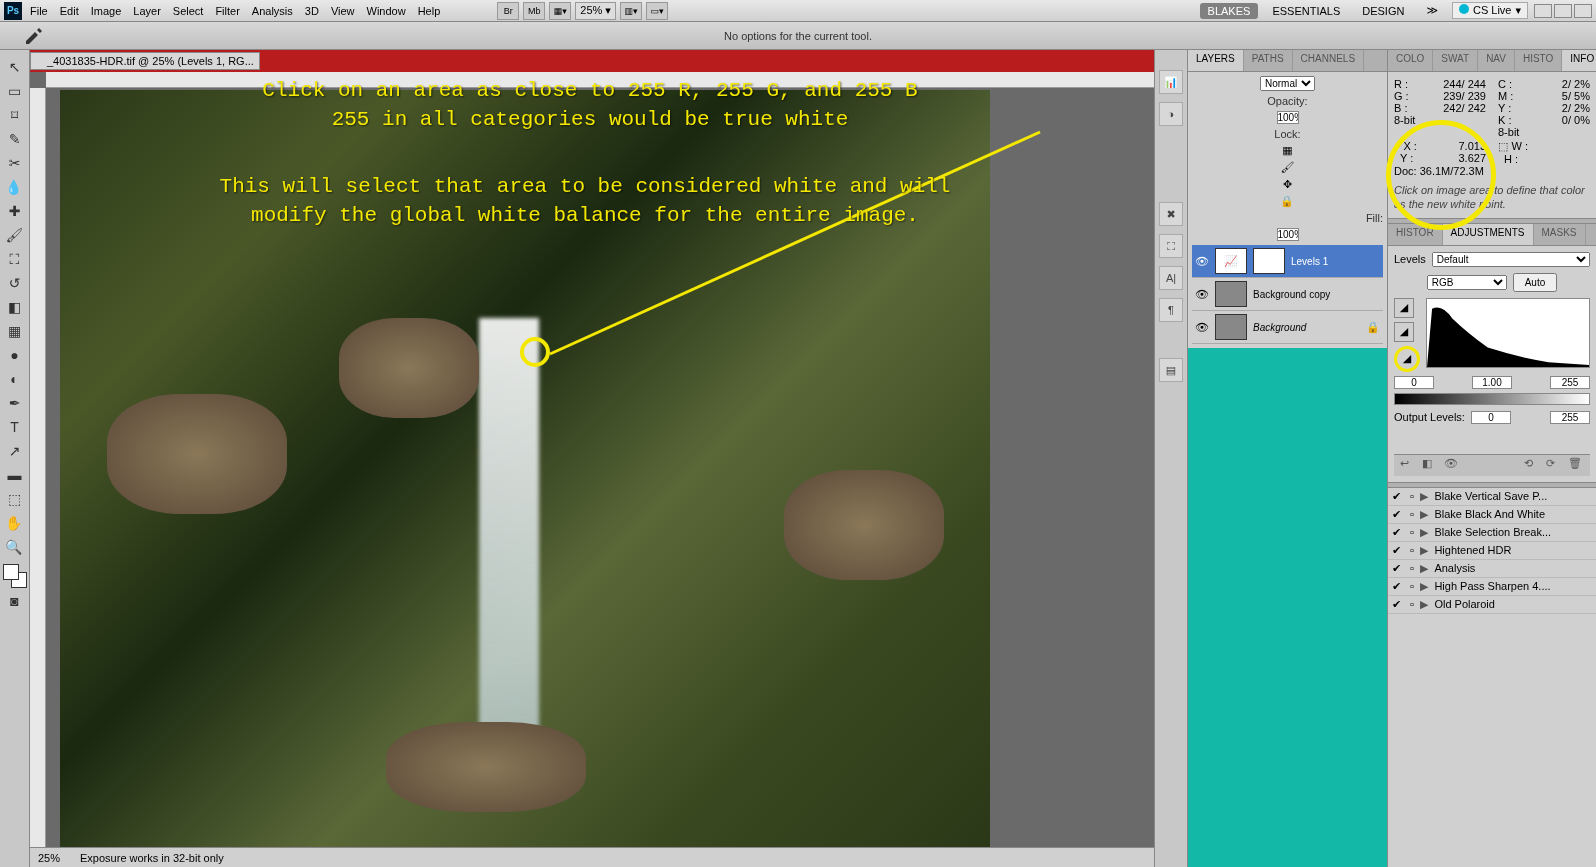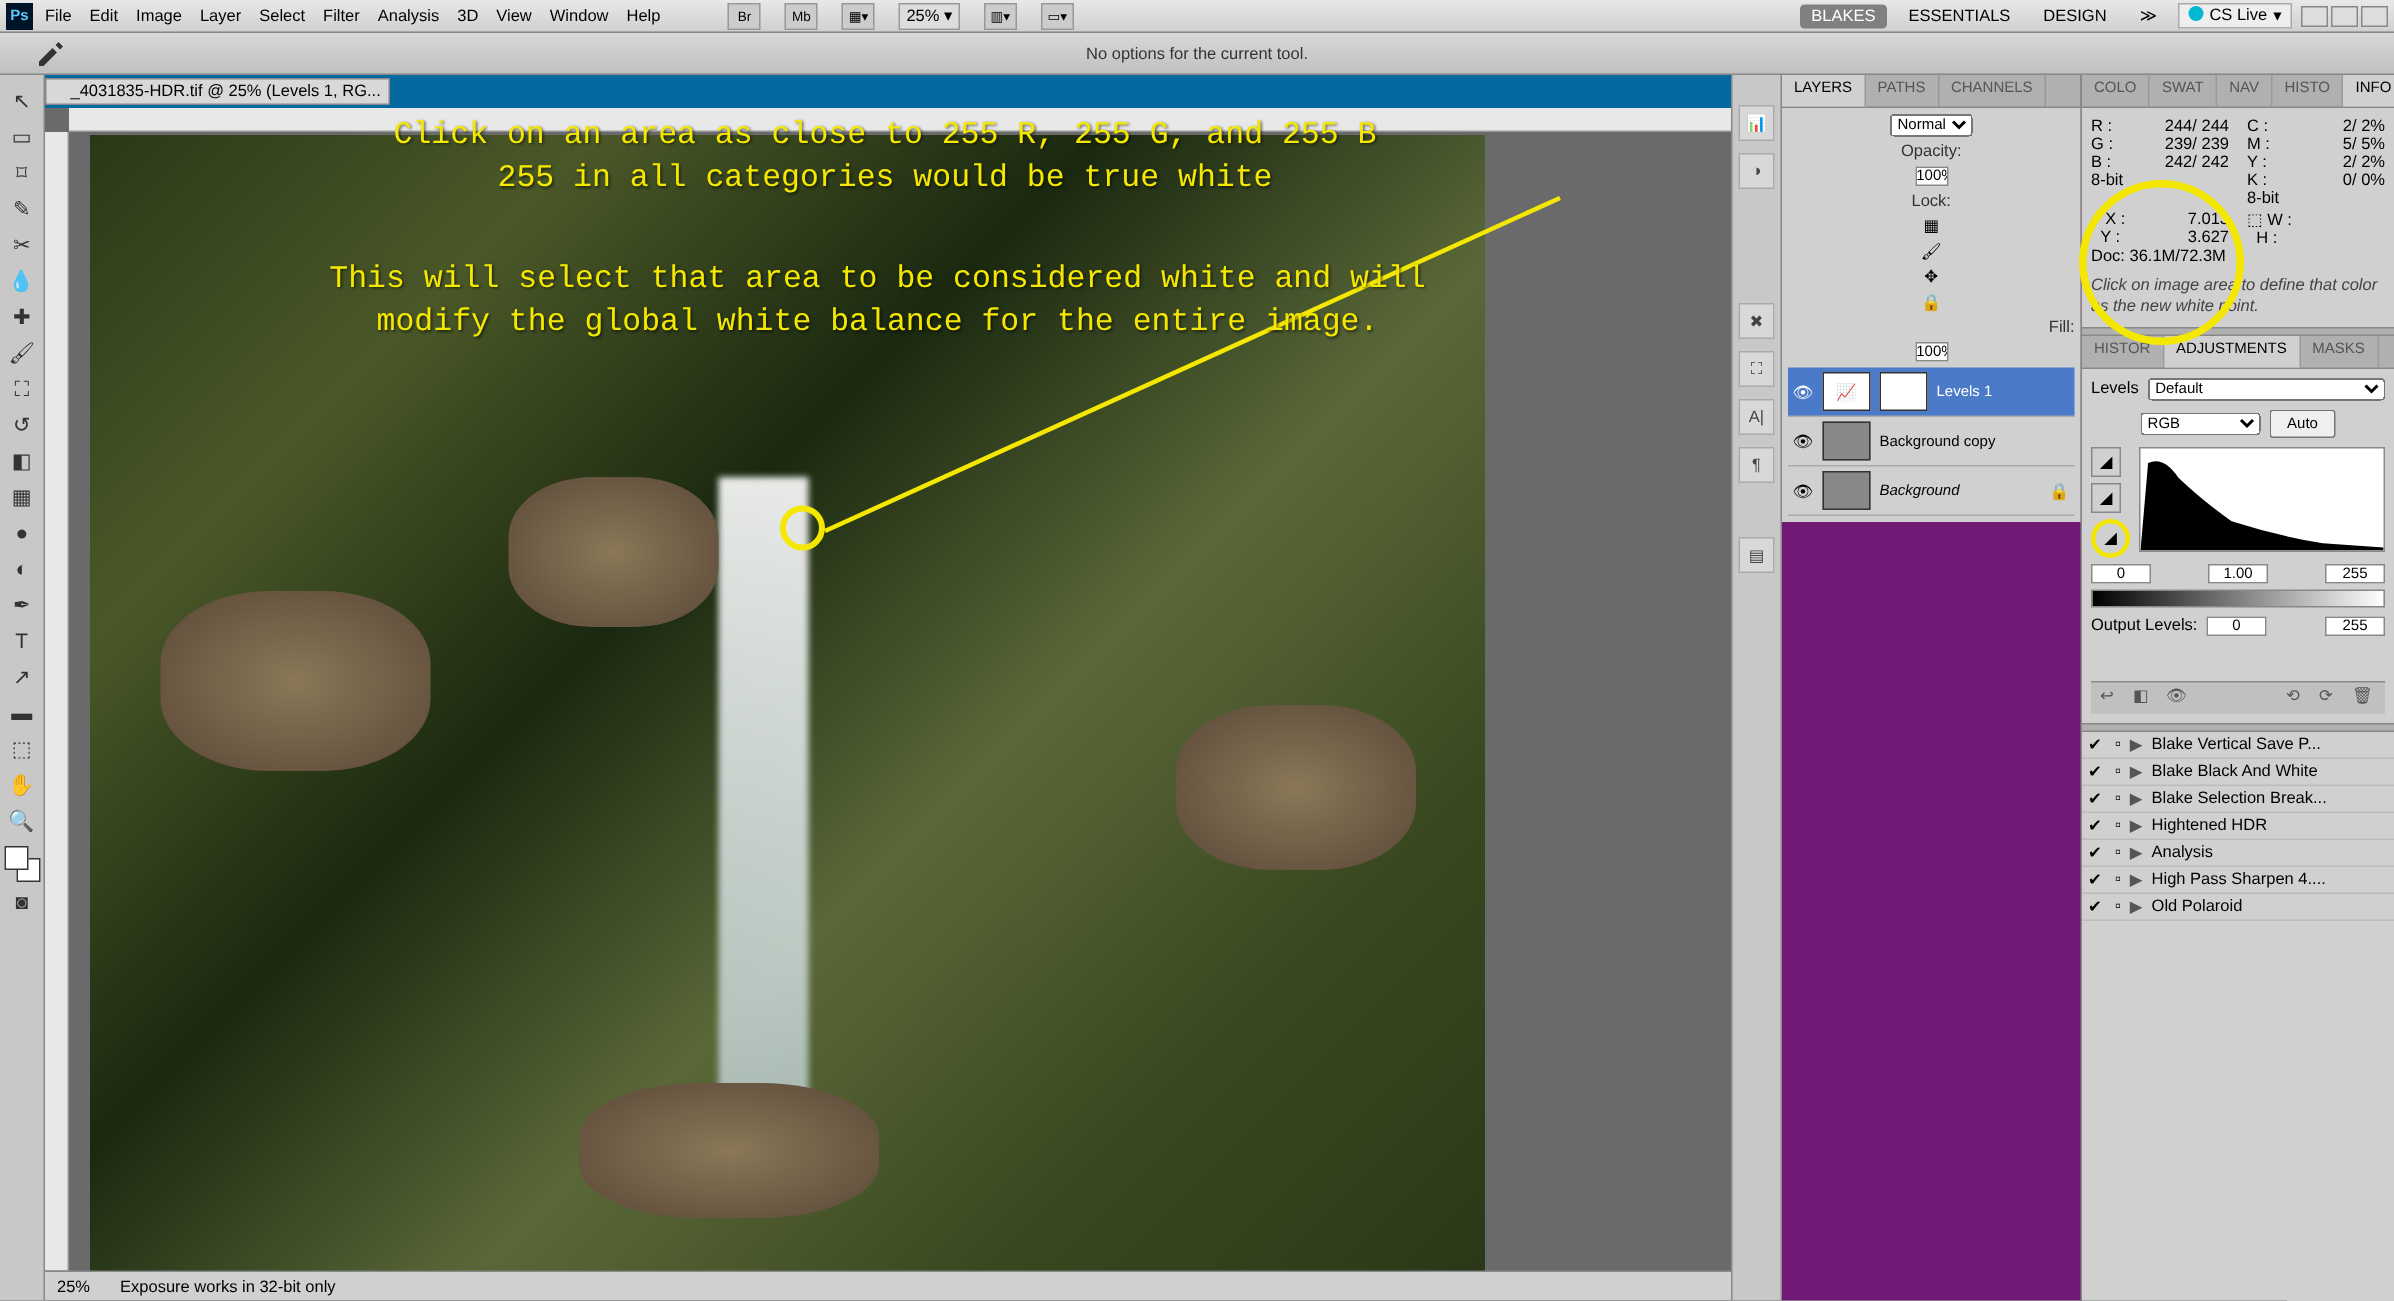--- a/index.html
+++ b/index.html
@@ -8,53 +8,53 @@
 .ps-logo { width:18px; height:18px; background:#001428; color:#5ac8fa; display:flex; align-items:center; justify-content:center; font-weight:bold; margin-right:8px; font-size:10px; }
 .menu { display:flex; gap:12px; }
 .menu span { cursor:pointer; }
 .topbar-right { margin-left:auto; display:flex; align-items:center; gap:6px; }
 .ws-btn { padding:2px 8px; cursor:pointer; }
 .ws-btn.active { background:#808080; color:#fff; border-radius:3px; }
 .cslive { display:flex; gap:4px; border:1px solid #aaa; padding:1px 6px; background:#eee; }
 .cslive::before { content:''; width:10px; height:10px; border-radius:50%; background:#00b8d4; }
 .win-ctrl { display:flex; gap:2px; }
 .win-ctrl div { width:18px; height:14px; border:1px solid #888; background:#ddd; }
-.topctrl { display:flex; gap:16px; margin-left:8px;padding-left:37px; }
+.topctrl { display:flex; gap:4px; margin-left:20px;padding-left:37px; }
 .topctrl .tc { width:22px; height:18px; border:1px solid #999; background:#ccc; display:flex; align-items:center; justify-content:center; font-size:9px; }
 .zoom-sel { border:1px solid #999; padding:1px 4px; background:#ddd; }
 .optbar { height:28px; background:linear-gradient(#d8d8d8,#c0c0c0); border-bottom:1px solid #888; display:flex; align-items:center; padding:0 20px; color:#333; position:relative; }
 .optbar .eyedrop { width:20px; height:20px; position:absolute; left:24px; }
 .optbar .msg { margin:0 auto; }
 .main { display:flex; height:calc(100% - 50px); }
 .toolcol { width:30px; background:#c8c8c8; border-right:1px solid #888; display:flex; flex-direction:column; align-items:center; padding-top:6px; gap:2px; }
 .tool { width:24px; height:22px; display:flex; align-items:center; justify-content:center; cursor:pointer; font-size:14px; color:#333; }
 .swatch-pair { margin-top:4px; position:relative; width:24px; height:24px; }
 .swatch-pair .fg { position:absolute; width:16px; height:16px; background:#fff; border:1px solid #333; top:0; left:0; z-index:2; }
 .swatch-pair .bg { position:absolute; width:16px; height:16px; background:#fff; border:1px solid #333; bottom:0; right:0; }
 .canvas-wrap { flex:1; background:#6a6a6a; position:relative; display:flex; flex-direction:column; }
-.doc-tab { height:22px; background:#0369a1; display:flex; align-items:center;text-align:center; }
+.doc-tab { height:22px; background:#b91c1c; display:flex; align-items:center;text-align:center; }
 .doc-tab .tab { background:#d8d8d8; border:1px solid #888; padding:2px 10px; font-size:10px; display:flex; align-items:center; gap:6px; max-width:230px; overflow:hidden; white-space:nowrap; }
 .doc-tab .tab::before { content:''; width:12px; height:12px; background:#001428; }
 .doc-tab .tab .x { color:#a00; font-weight:bold; margin-left:auto; }
 .canvas-area { flex:1; position:relative; overflow:hidden; background:#6a6a6a; }
 .ruler-h { position:absolute; top:0; left:16px; right:0; height:16px; background:#e8e8e8; border-bottom:1px solid #999; }
 .ruler-v { position:absolute; top:16px; left:0; width:16px; bottom:0; background:#e8e8e8; border-right:1px solid #999; }
 .image { position:absolute; top:18px; left:30px; width:930px; height:760px; background:linear-gradient(135deg,#2a3818 0%,#4a5828 20%,#1a2810 40%,#5a6838 60%,#3a4820 80%,#2a3818 100%); overflow:hidden; }
 .image::before { content:''; position:absolute; left:45%; top:30%; width:60px; height:60%; background:linear-gradient(180deg,rgba(255,255,255,0.9),rgba(200,220,230,0.7)); filter:blur(2px); }
 .image .rock { position:absolute; border-radius:40%; background:radial-gradient(#8a7858,#5a4838); }
 .annot { position:absolute; color:#f5e800; font-family:'Courier New',monospace; font-size:21px; text-align:center; text-shadow:1px 1px 2px rgba(0,0,0,0.6); z-index:10; line-height:1.4; }
 .annot.a1 { top:4px; left:190px; width:740px; }
 .annot.a2 { top:100px; left:170px; width:770px; }
 .circle { position:absolute; border:4px solid #f5e800; border-radius:50%; z-index:10; }
 .circle.c1 { top:265px; left:490px; width:30px; height:30px; }
 .arrow-line { position:absolute; z-index:9; }
 .status { height:20px; background:#d0d0d0; border-top:1px solid #888; display:flex; align-items:center; padding:0 8px; gap:20px; font-size:10px; }
 .midcol { width:34px; background:#c8c8c8; border-left:1px solid #888; border-right:1px solid #888; display:flex; flex-direction:column; align-items:center; padding-top:20px; gap:8px; }
 .midcol .mi { width:24px; height:24px; display:flex; align-items:center; justify-content:center; color:#444; border:1px solid #aaa; background:#d8d8d8; cursor:pointer; }
-.panels { width:200px; background:#701a75; display:flex; flex-direction:column; border-right:1px solid #888; }
+.panels { width:200px; background:#14b8a6; display:flex; flex-direction:column; border-right:1px solid #888; }
 .panel-tabs { height:22px; background:#b0b0b0; display:flex; border-bottom:1px solid #888; }
 .panel-tabs .pt { padding:3px 8px; font-size:10px; cursor:pointer; color:#555; border-right:1px solid #999; }
 .panel-tabs .pt.active { background:#d0d0d0; color:#000; }
 .layers-body { background:#d0d0d0; padding:4px; }
 .layer-opts { display:flex; align-items:center; gap:4px; margin-bottom:4px;flex-direction:column; }
 .layer-opts select { font-size:10px; flex:1; }
 .layer-opts .lbl { color:#333; }
 .layer-opts input { width:22px; font-size:10px; border:1px solid #888; }
 .layer { display:flex; align-items:center; padding:3px; gap:6px; border-bottom:1px solid #aaa; }
 .layer.sel { background:#4a7ac8; color:#fff; }

